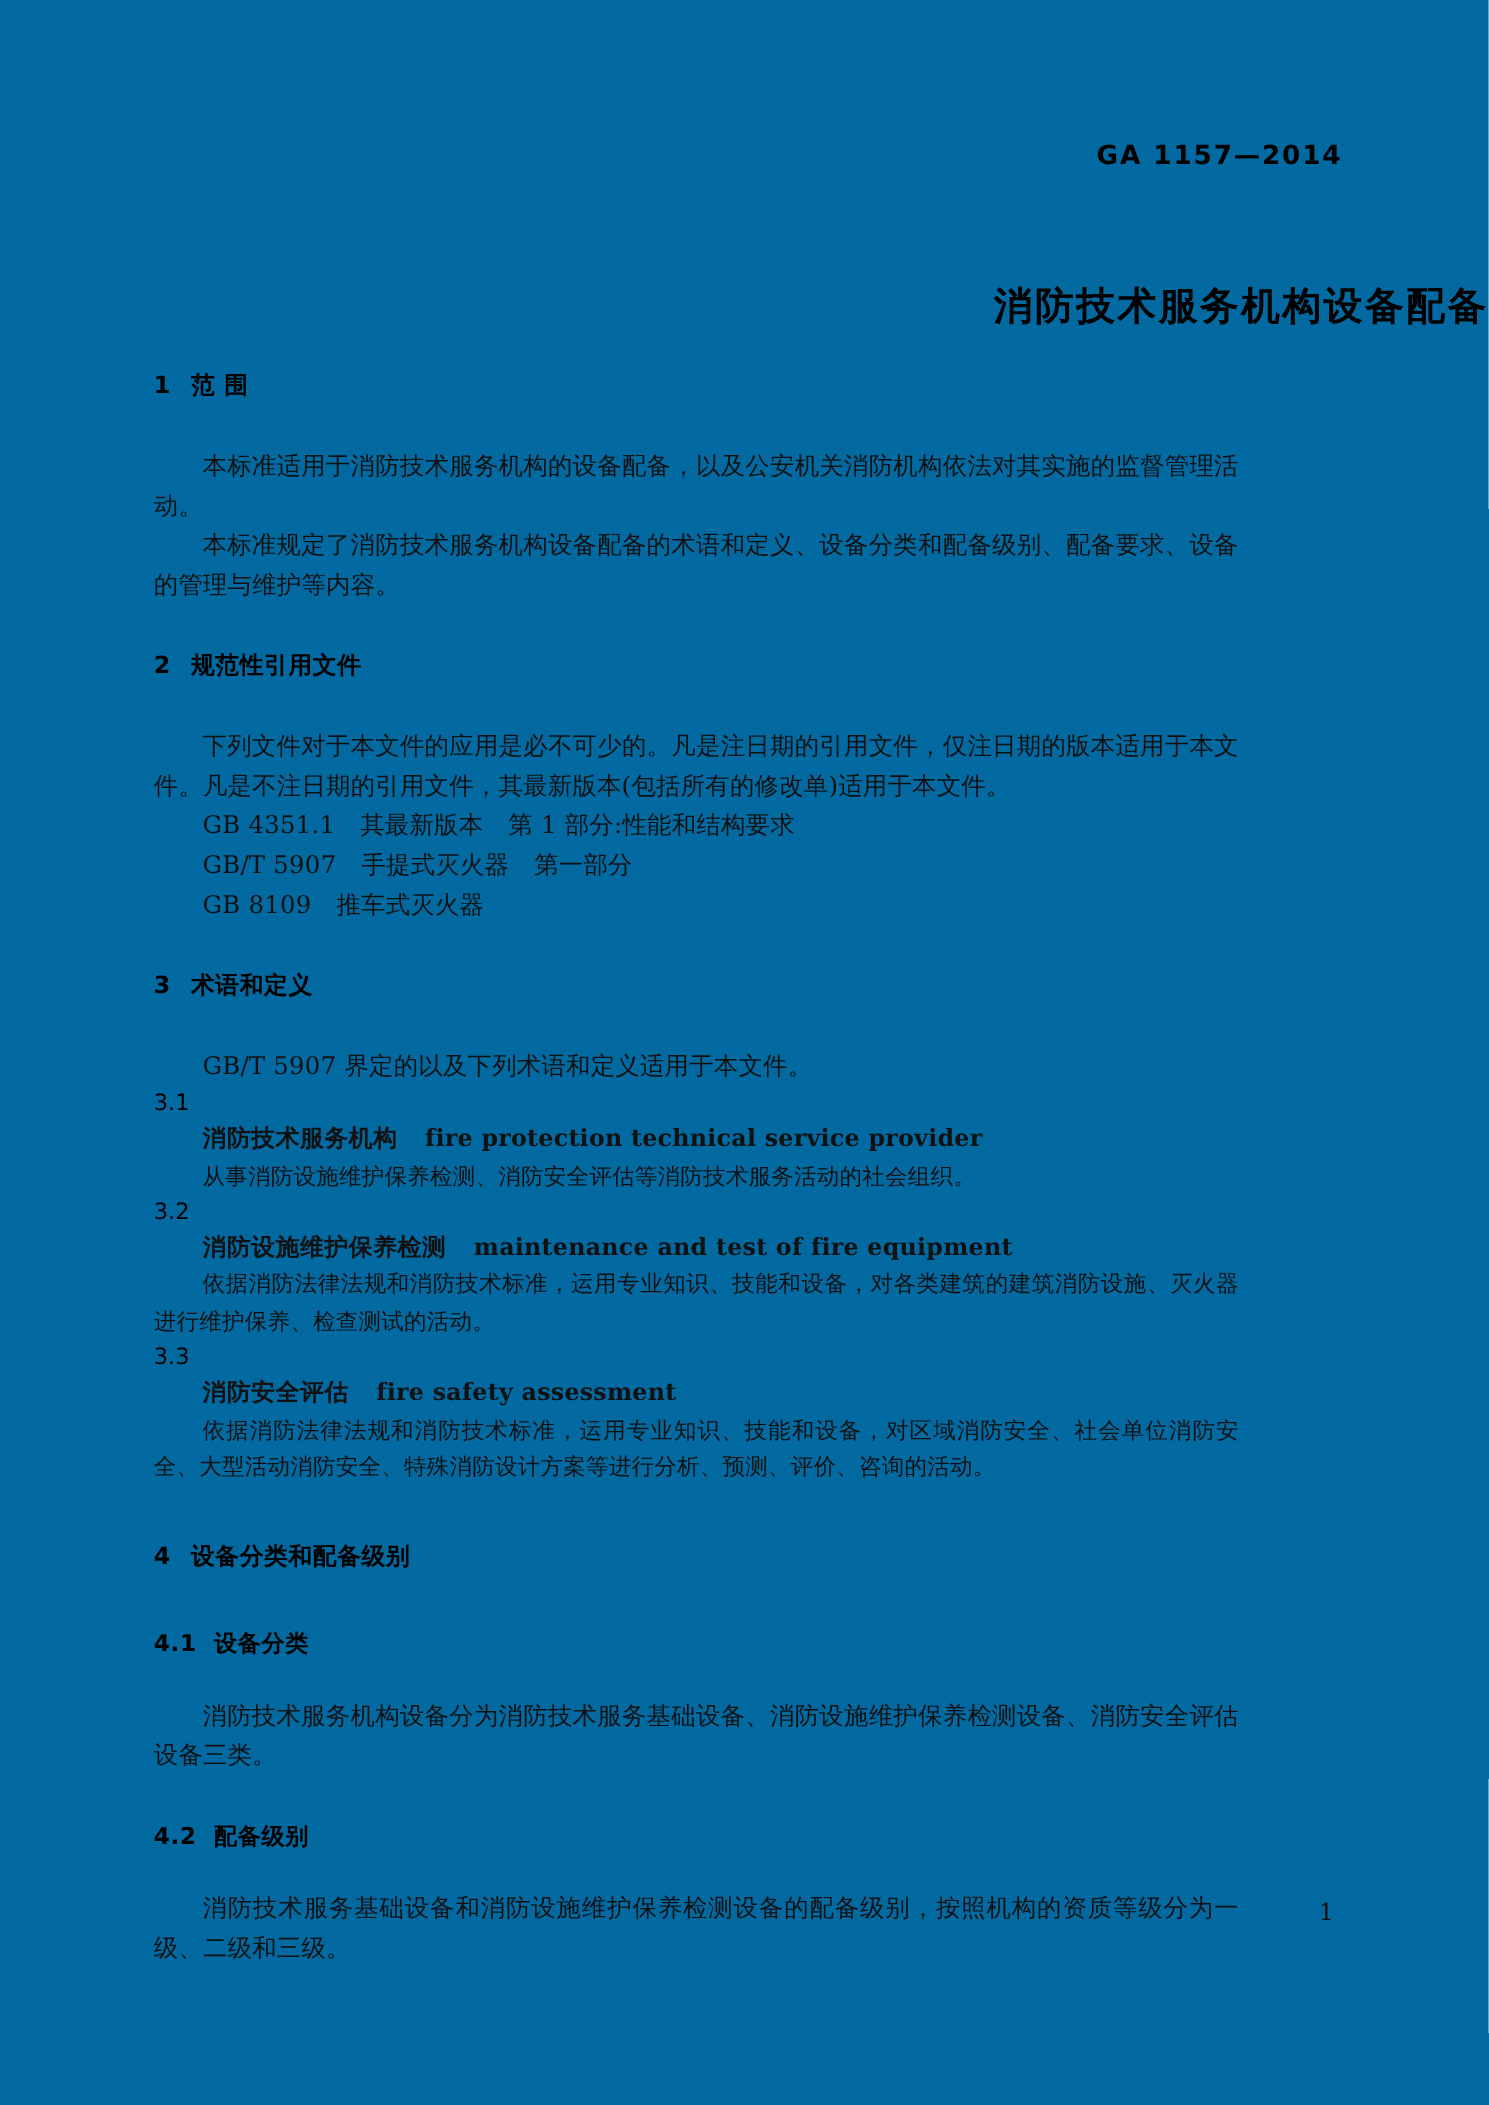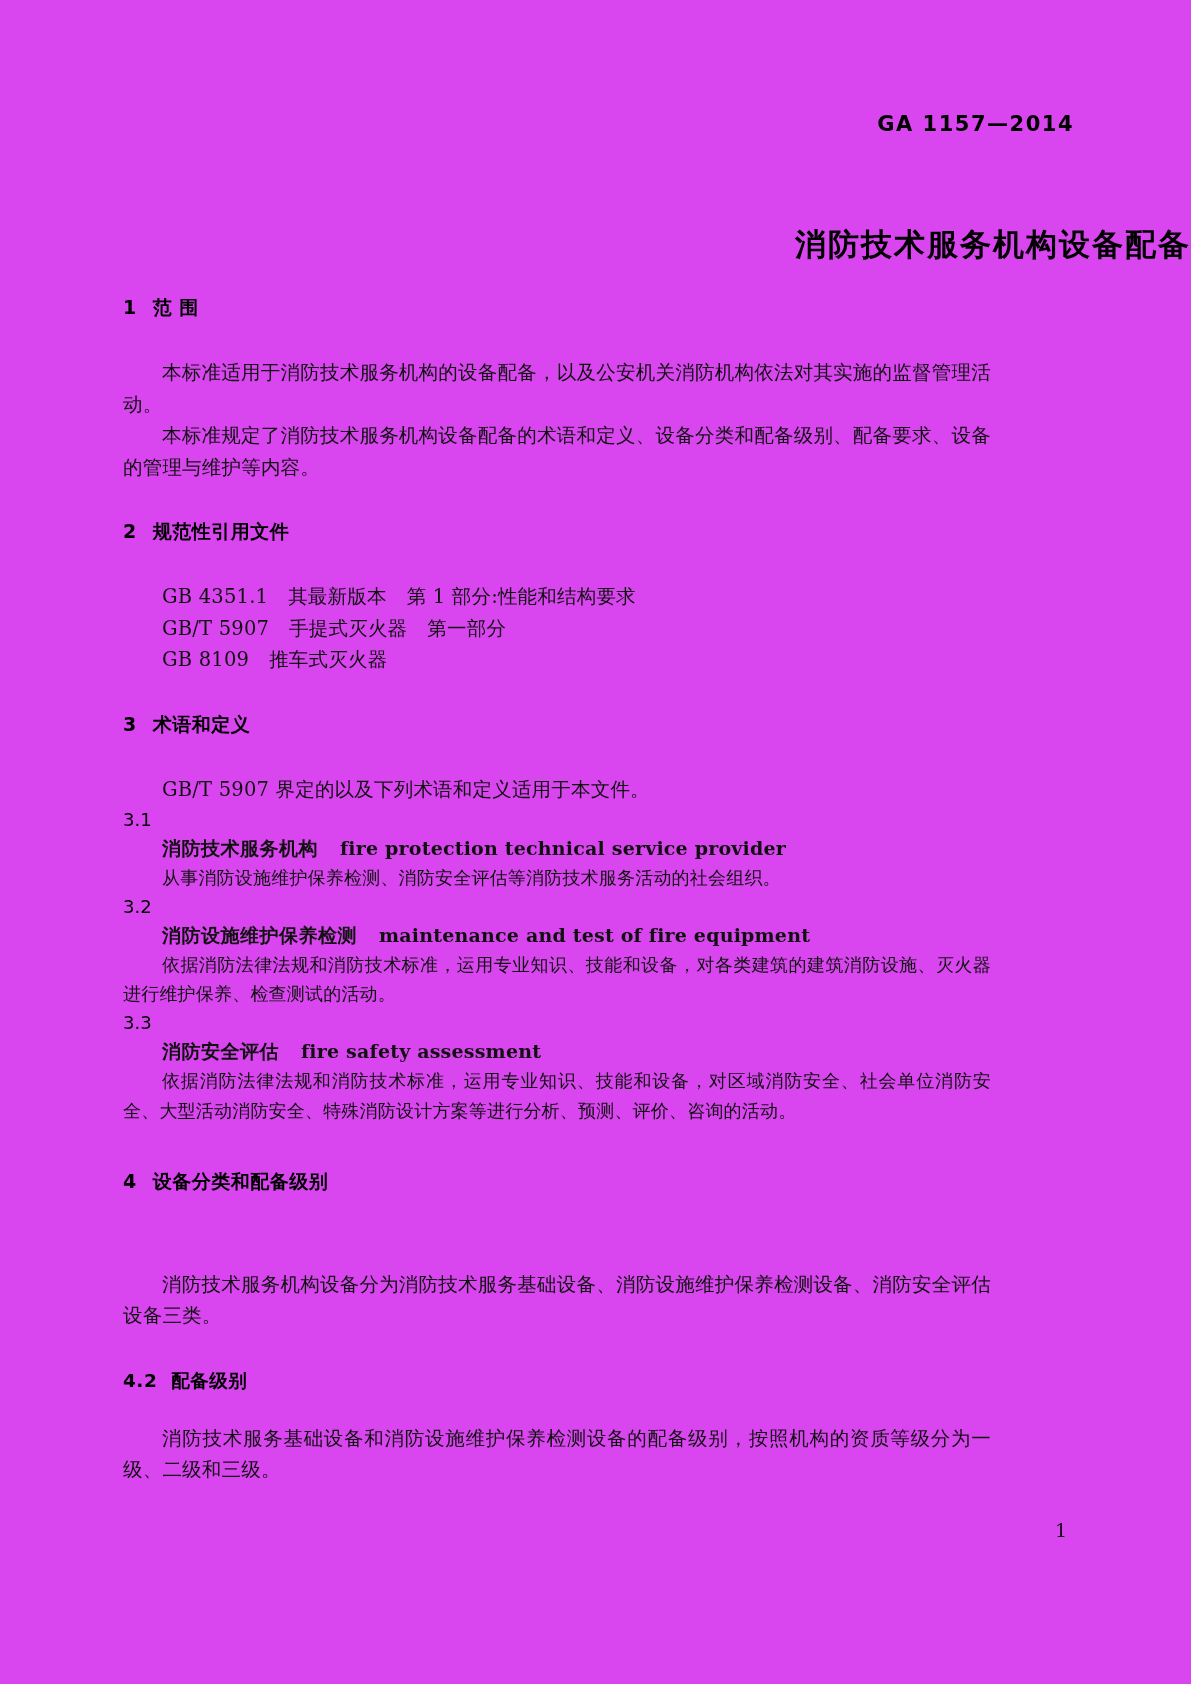--- a/index.html
+++ b/index.html
@@ -6,21 +6,21 @@
     margin: 0;
     padding: 0;
     background: #ffffff;
   }
 
   .page {
     position: relative;
     width: 1191px;
     height: 1684px;
     margin: 0 auto;
-    background: #d946ef;
+    background: #0369a1;
     box-sizing: border-box;
     overflow: hidden;
     font-family: "DejaVu Serif", "Liberation Serif", serif;
     color: #111111;
   }
 
   
   .std-header {
     position: absolute;
     top: 112px;
@@ -172,20 +172,21 @@
     <div class="gap-lg"></div>
     <p class="body">本标准适用于消防技术服务机构的设备配备，以及公安机关消防机构依法对其实施的监督管理活动。</p>
     <p class="body">本标准规定了消防技术服务机构设备配备的术语和定义、设备分类和配备级别、配备要求、设备的管理与维护等内容。</p>
 
     <div class="gap-lg"></div>
 
     <div class="h1">
       <span class="num">2</span><span>规范性引用文件</span>
     </div>
     <div class="gap-lg"></div>
+    <p class="body">下列文件对于本文件的应用是必不可少的。凡是注日期的引用文件，仅注日期的版本适用于本文件。凡是不注日期的引用文件，其最新版本(包括所有的修改单)适用于本文件。</p>
     <p class="ref">
       <span>GB 4351.1</span><span class="sep"></span><span>其最新版本</span><span class="sep"></span><span>第 1 部分:性能和结构要求</span>
     </p>
     <p class="ref">
       <span>GB/T 5907</span><span class="sep"></span><span>手提式灭火器</span><span class="sep"></span><span>第一部分</span>
     </p>
     <p class="ref">
       <span>GB 8109</span><span class="sep"></span><span>推车式灭火器</span>
     </p>
 
@@ -215,20 +216,23 @@
     </p>
     <p class="defn">依据消防法律法规和消防技术标准，运用专业知识、技能和设备，对区域消防安全、社会单位消防安全、大型活动消防安全、特殊消防设计方案等进行分析、预测、评价、咨询的活动。</p>
 
     <div class="gap-xl"></div>
 
     <div class="h1">
       <span class="num">4</span><span>设备分类和配备级别</span>
     </div>
     <div class="gap-xl"></div>
 
+    <div class="h2">
+      <span class="num">4.1</span><span>设备分类</span>
+    </div>
     <div class="gap-md"></div>
     <p class="body">消防技术服务机构设备分为消防技术服务基础设备、消防设施维护保养检测设备、消防安全评估设备三类。</p>
 
     <div class="gap-lg"></div>
 
     <div class="h2">
       <span class="num">4.2</span><span>配备级别</span>
     </div>
     <div class="gap-md"></div>
     <p class="body">消防技术服务基础设备和消防设施维护保养检测设备的配备级别，按照机构的资质等级分为一级、二级和三级。</p>

